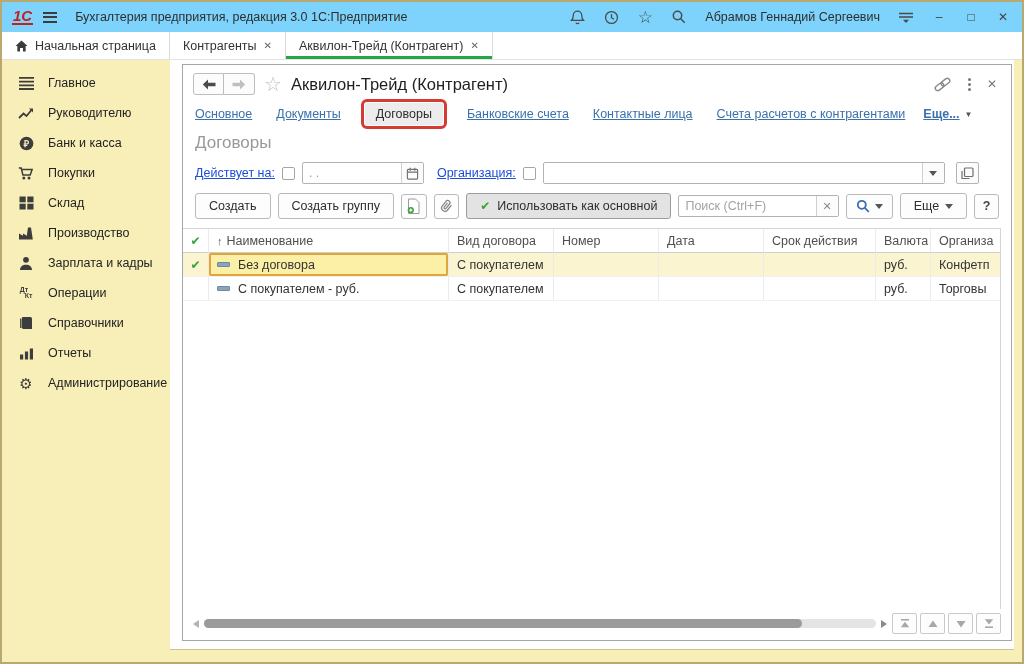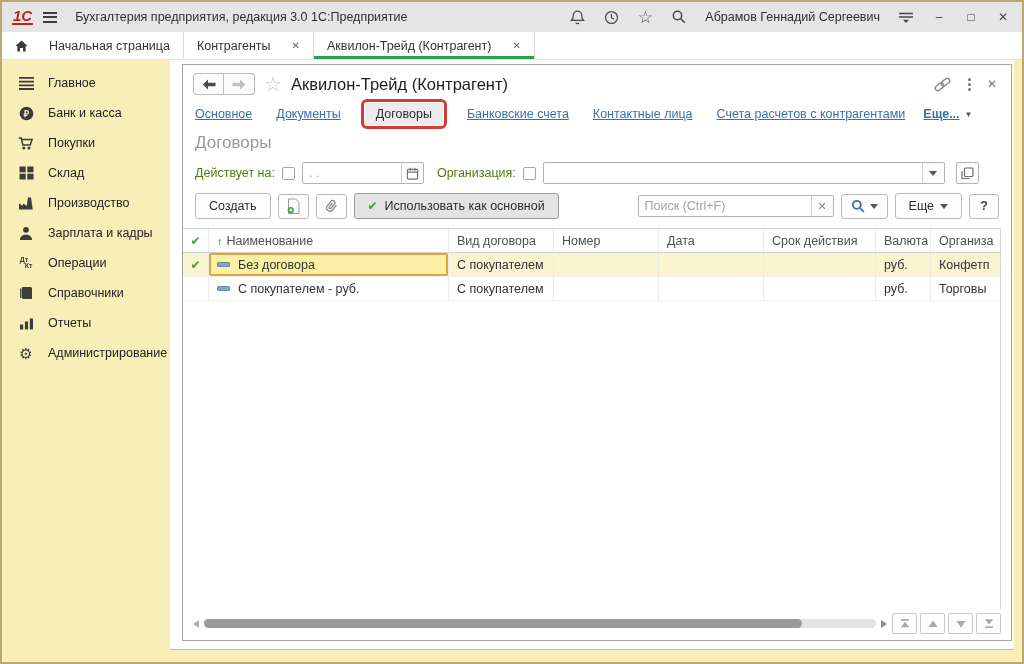--- a/index.html
+++ b/index.html
@@ -1,33 +1,33 @@
 <!DOCTYPE html>
 <html><head>
 <meta charset="utf-8">
 <style>
   * { box-sizing: border-box; margin: 0; padding: 0; }
   html,body { background:#e9e9e9; }
   body { font-family:"Liberation Sans","DejaVu Sans",sans-serif; font-size:12.5px; color:#333; }
   .app { width:1024px; height:664px; border:2px solid #b9a96f; background:#f8efb8; display:flex; flex-direction:column; overflow:hidden; }
 
   
-  .titlebar { height:30px; flex:0 0 auto; background:#e5e5e5; display:flex; align-items:center; padding:0 10px; gap:7px; }
+  .titlebar { height:30px; flex:0 0 auto; background:#7dd3fc; display:flex; align-items:center; padding:0 10px; gap:7px; }
   .logo1c { color:#c1221c; font-weight:bold; font-style:italic; font-size:15px; border-bottom:2px solid #c1221c; line-height:14px; padding:0 1px; }
   .hamb { display:inline-flex; flex-direction:column; gap:2.5px; padding:4px 3px; cursor:pointer; }
   .hamb i { display:block; width:14px; height:2px; background:#3c3c3c; }
   .tb-title { margin-left:8px; color:#2e2e2e; }
   .tb-right { margin-left:auto; display:flex; align-items:center; gap:14px; }
   .tb-ic { display:inline-flex; align-items:center; justify-content:center; width:20px; height:20px; cursor:pointer; }
   .tb-user { color:#2e2e2e; margin:0 2px; }
   .winbtn { width:18px; text-align:center; color:#444; font-size:12px; cursor:pointer; }
 
   
   .tabbar { height:28px; flex:0 0 auto; background:#fff; display:flex; border-bottom:1px solid #e3e3e3; }
-  .tab { display:flex; align-items:center; gap:21px; padding:0 13px; border-right:1px solid #d9d9d9; position:relative; color:#333; cursor:pointer; white-space:nowrap; }
+  .tab { display:flex; align-items:center; gap:7px; padding:0 13px; border-right:1px solid #d9d9d9; position:relative; color:#333; cursor:pointer; white-space:nowrap; }
   .tab.active::after { content:""; position:absolute; left:0; right:0; bottom:0; height:3px; background:#27a348; }
   .tabclose { color:#666; font-size:10px; line-height:10px; }
 
   
   .bodyrow { flex:1; display:flex; min-height:0; }
   .sidebar { width:168px; flex:0 0 auto; background:#f8efb8; padding-top:8px; }
   .sitem { height:30px; display:flex; align-items:center; gap:13px; padding-left:15px; cursor:pointer; color:#222; }
   .sitem .sic { width:18px; display:flex; justify-content:center; align-items:center; flex:0 0 auto; }
   .dtkt { font-size:7px; font-weight:bold; color:#3d3d3d; line-height:6.5px; display:flex; flex-direction:column; }
   .dtkt span:last-child { margin-left:5px; }
@@ -54,21 +54,21 @@
   .navlinks { display:flex; align-items:center; gap:24px; padding:5px 10px 7px 12px; flex:0 0 auto; }
   .nlink { color:#3a71ac; text-decoration:underline; cursor:pointer; white-space:nowrap; }
   .annot { border:3px solid #d43c33; border-radius:6px; padding:1px; margin:-5px -4px; }
   .nlink-cur { display:inline-block; background:#ececec; color:#2e2e2e; text-decoration:none; padding:4px 11px; border-radius:2px; cursor:pointer; }
   .more-tri { display:inline-block; margin-left:5px; font-size:8px; color:#555; vertical-align:1px; }
 
   .sectitle { color:#98999b; font-size:17px; padding:2px 12px 9px; flex:0 0 auto; }
 
   
   .filters { display:flex; align-items:center; gap:7px; padding:0 12px 9px; flex:0 0 auto; }
-  .cklabel { color:#4d7c0f; }
+  .cklabel { color:#1d4ed8;text-decoration:underline; }
   .ckbox { width:13px; height:13px; border:1px solid #a5a5a5; border-radius:2px; background:#fff; cursor:pointer; flex:0 0 auto; }
   .field { height:22px; border:1px solid #b3b3b3; border-radius:2px; background:#fff; display:flex; align-items:center; overflow:hidden; }
   .field input { border:none; outline:none; flex:1; height:100%; padding:0 6px; font:inherit; color:#333; min-width:0; background:transparent; }
   .field input::placeholder { color:#a3a3a3; }
   .fseg { width:22px; height:100%; border-left:1px solid #d0d0d0; display:flex; align-items:center; justify-content:center; cursor:pointer; flex:0 0 auto; background:#fcfcfc; }
   .datefld { width:122px; margin-right:6px; }
   .orgfld { width:402px; }
   .tri-d { width:0; height:0; border-left:4px solid transparent; border-right:4px solid transparent; border-top:5px solid #555; }
   .choosebtn { width:23px; height:22px; border:1px solid #b3b3b3; border-radius:2px; background:#fcfcfc; display:flex; align-items:center; justify-content:center; margin-left:4px; cursor:pointer; }
 
@@ -179,20 +179,29 @@
       <div class="sitem">
         <span class="sic">
             <svg width="15" height="13" viewBox="0 0 15 13">
               <path d="M0 0h15v1.8H0zM0 3.7h15v1.8H0zM0 7.4h15v1.8H0zM0 11.1h15v1.8H0z" fill="#3d3d3d"></path>
             </svg>
           </span>
         <span>Главное</span>
       </div>
       <div class="sitem">
         <span class="sic">
+            <svg width="16" height="14" viewBox="0 0 16 14">
+              <path d="M1 12 L5.5 7.5 L8.5 10 L13.5 4" fill="none" stroke="#3d3d3d" stroke-width="1.8"></path>
+              <path d="M11 2.5h4v4z" fill="#3d3d3d"></path>
+            </svg>
+          </span>
+        <span>Руководителю</span>
+      </div>
+      <div class="sitem">
+        <span class="sic">
             <svg width="15" height="15" viewBox="0 0 16 16">
               <circle cx="8" cy="8" r="7.3" fill="#3d3d3d"></circle>
               <text x="8" y="11.6" text-anchor="middle" font-size="10" font-weight="bold" fill="#f8efb8" font-family="Liberation Sans, sans-serif">₽</text>
             </svg>
           </span>
         <span>Банк и касса</span>
       </div>
       <div class="sitem">
         <span class="sic">
             <svg width="16" height="15" viewBox="0 0 16 15">
@@ -340,20 +349,21 @@
           <span class="choosebtn">
             <svg width="13" height="13" viewBox="0 0 13 13" fill="none" stroke="#6f6f6f" stroke-width="1.2">
                 <rect x="3.5" y="1" width="8.5" height="8.5" rx="1"></rect>
                 <path d="M1 4v7.5h7.5"></path>
               </svg>
           </span>
         </div>
 
         <div class="toolbar">
           <span class="btn">Создать</span>
+          <span class="btn">Создать группу</span>
           <span class="btn iconbtn">
             <svg width="15" height="17" viewBox="0 0 15 17">
                 <path d="M2.5 1h7l3.5 3.5V15.5h-10.5z" fill="#fff" stroke="#9a9a9a"></path>
                 <circle cx="4.8" cy="12.2" r="3.1" fill="#3fa13f"></circle>
                 <path d="M3.2 12.2h3.2M4.8 10.6v3.2" stroke="#fff" stroke-width="1.2"></path>
               </svg>
           </span>
           <span class="btn iconbtn">
             <svg width="15" height="16" viewBox="0 0 14 16" fill="none" stroke="#8a8a8a" stroke-width="1.3" style="transform:rotate(38deg);">
                 <path d="M10.3 4.3v6.2a3.3 3.3 0 0 1-6.6 0V4.6a2.2 2.2 0 0 1 4.4 0v5.6a1.1 1.1 0 0 1-2.2 0V5"></path>

